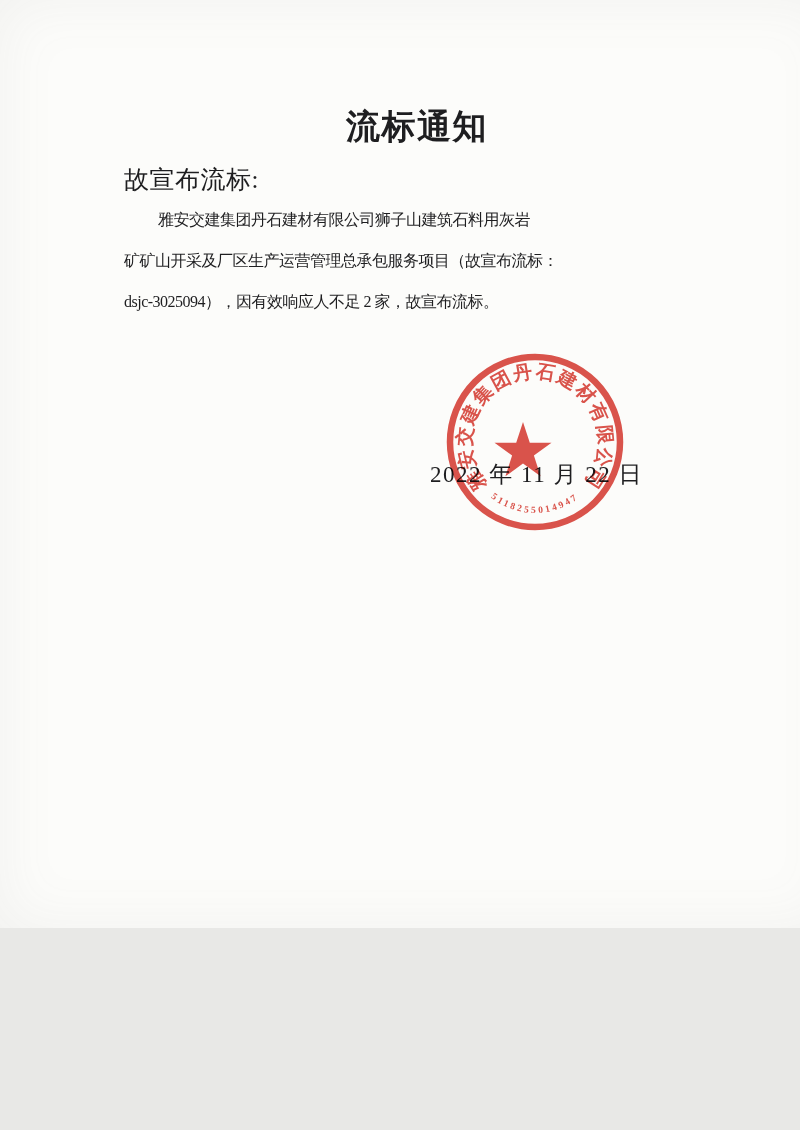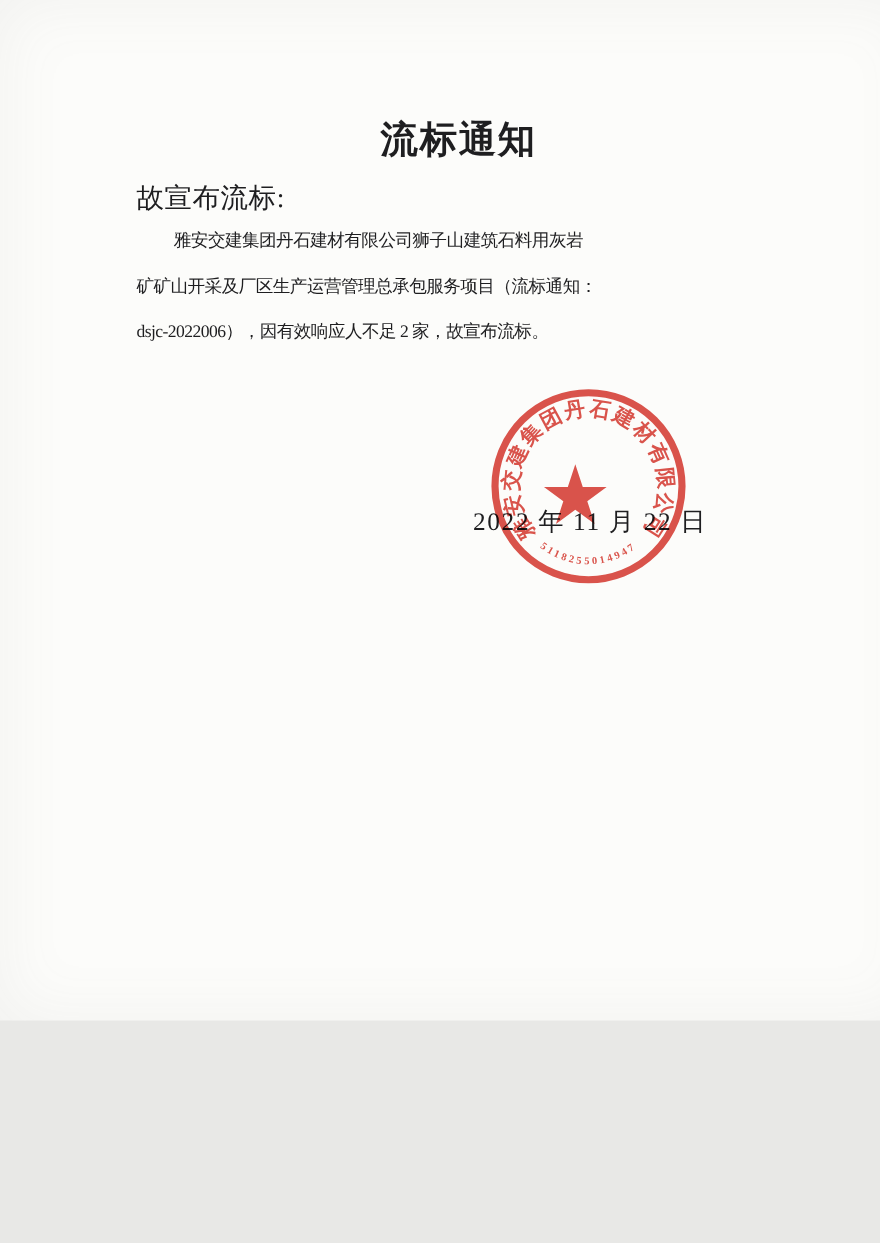--- a/index.html
+++ b/index.html
@@ -51,22 +51,22 @@
 <body>
 
 <div class="page">
 
   <div class="title">流标通知</div>
 
   <div class="salutation">故宣布流标:</div>
 
   <div class="body-block">
     <div class="body-line first">雅安交建集团丹石建材有限公司狮子山建筑石料用灰岩</div>
-    <div class="body-line">矿矿山开采及厂区生产运营管理总承包服务项目（流标通知：</div>
-    <div class="body-line">dsjc-2022006），因有效响应人不足 2 家，故宣布流标。</div>
+    <div class="body-line">矿矿山开采及厂区生产运营管理总承包服务项目（故宣布流标：</div>
+    <div class="body-line">dsjc-3025094），因有效响应人不足 2 家，故宣布流标。</div>
   </div>
 
 
   <div class="date-line">2022 年 11 月 22 日</div>
 
   <svg class="seal" viewBox="0 0 200 200" aria-hidden="true">
     <defs>
       <path id="sealArcTop" d="M 54.75 145.25 A 64 64 0 1 1 145.25 145.25" fill="none"></path>
       <path id="sealArcBottom" d="M 54.4 154.4 A 71 71 0 0 0 145.6 154.4" fill="none"></path>
     </defs>

